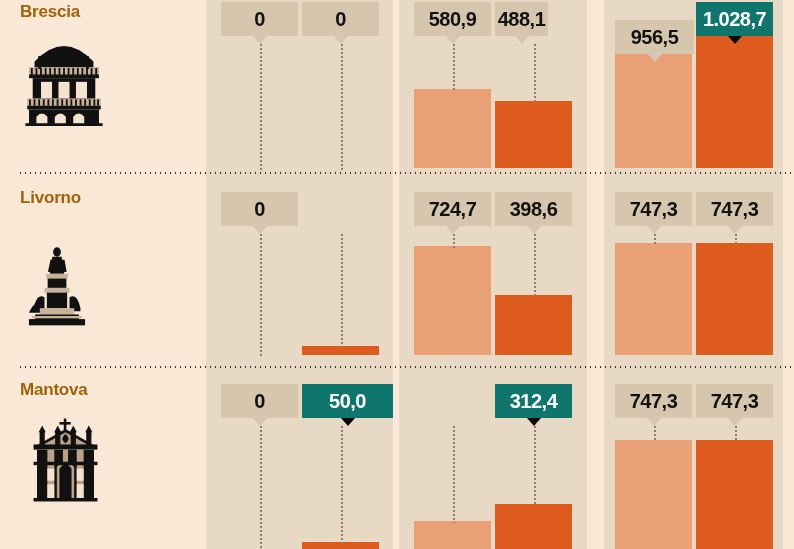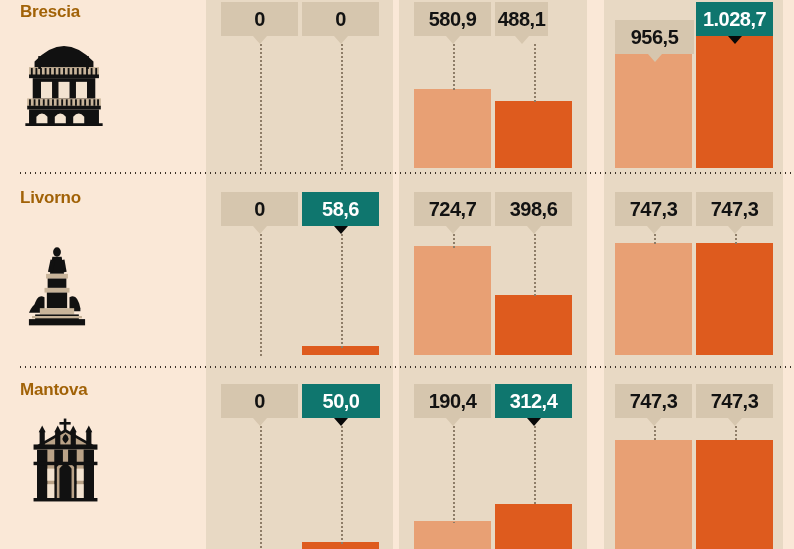--- a/index.html
+++ b/index.html
@@ -192,24 +192,20 @@
       <rect x="14" y="100" width="72" height="8" fill="#111111"></rect>
       <rect x="18" y="96" width="64" height="3" fill="#C8B49A"></rect>
     </svg></div>
         <div class="leader" style="left: 260px; top: 61px; height: 124px;"></div>
         <div class="vlabel" style="left: 221px; width: 77px; top: 20px;">
           <span>0</span>
           <span class="tail"></span>
         </div>
         <div class="bar dark" style="left: 302px; width: 77px; height: 9px; bottom: 11px;"></div>
         <div class="leader" style="left: 341px; top: 61px; height: 115px;"></div>
-        <div class="vlabel hl" style="left: 302px; width: 77px; top: 20px;">
-          <span>58,6</span>
-          <span class="tail"></span>
-        </div>
         <div class="bar light" style="left: 414px; width: 77px; height: 109px; bottom: 11px;"></div>
         <div class="leader" style="left: 453px; top: 61px; height: 15px;"></div>
         <div class="vlabel" style="left: 414px; width: 77px; top: 20px;">
           <span>724,7</span>
           <span class="tail"></span>
         </div>
         <div class="bar dark" style="left: 495px; width: 77px; height: 60px; bottom: 11px;"></div>
         <div class="leader" style="left: 534px; top: 61px; height: 64px;"></div>
         <div class="vlabel" style="left: 495px; width: 77px; top: 20px;">
           <span>398,6</span>
@@ -265,30 +261,26 @@
       <rect x="18" y="52" width="74" height="4" fill="#111111"></rect>
       <rect x="18" y="94" width="74" height="4" fill="#111111"></rect>
     </svg></div>
         <div class="leader" style="left: 260px; top: 59px; height: 126px;"></div>
         <div class="vlabel" style="left: 221px; width: 77px; top: 18px;">
           <span>0</span>
           <span class="tail"></span>
         </div>
         <div class="bar dark" style="left: 302px; width: 77px; height: 7px; bottom: 0px;"></div>
         <div class="leader" style="left: 341px; top: 59px; height: 119px;"></div>
-        <div class="vlabel hl" style="left: 302px; width: 78px; top: 18px;">
+        <div class="vlabel hl" style="left: 302px; width: 91px; top: 18px;">
           <span>50,0</span>
           <span class="tail"></span>
         </div>
         <div class="bar light" style="left: 414px; width: 77px; height: 28px; bottom: 0px;"></div>
         <div class="leader" style="left: 453px; top: 59px; height: 98px;"></div>
-        <div class="vlabel" style="left: 414px; width: 77px; top: 18px;">
-          <span>190,4</span>
-          <span class="tail"></span>
-        </div>
         <div class="bar dark" style="left: 495px; width: 77px; height: 45px; bottom: 0px;"></div>
         <div class="leader" style="left: 534px; top: 59px; height: 81px;"></div>
         <div class="vlabel hl" style="left: 495px; width: 77px; top: 18px;">
           <span>312,4</span>
           <span class="tail"></span>
         </div>
         <div class="bar light" style="left: 615px; width: 77px; height: 109px; bottom: 0px;"></div>
         <div class="leader" style="left: 654px; top: 59px; height: 17px;"></div>
         <div class="vlabel" style="left: 615px; width: 77px; top: 18px;">
           <span>747,3</span>

